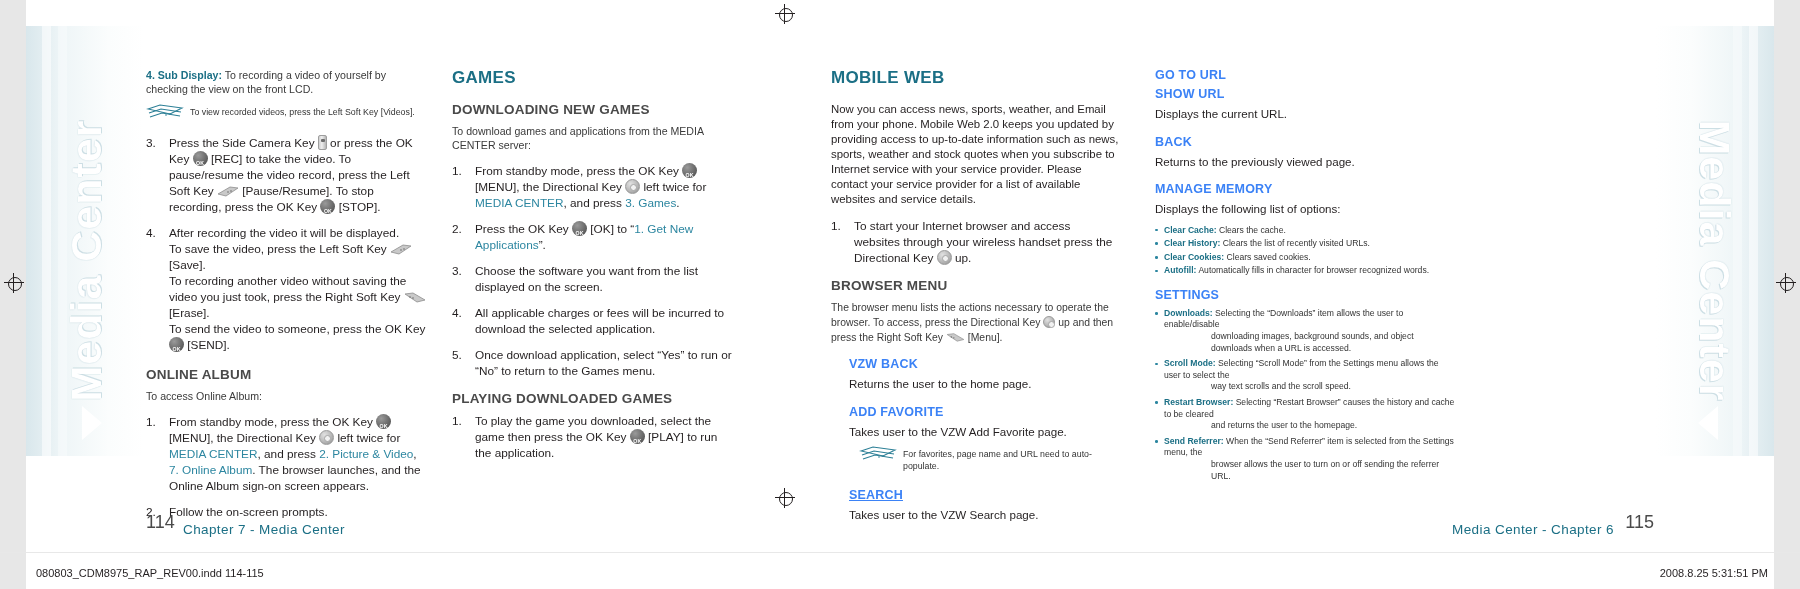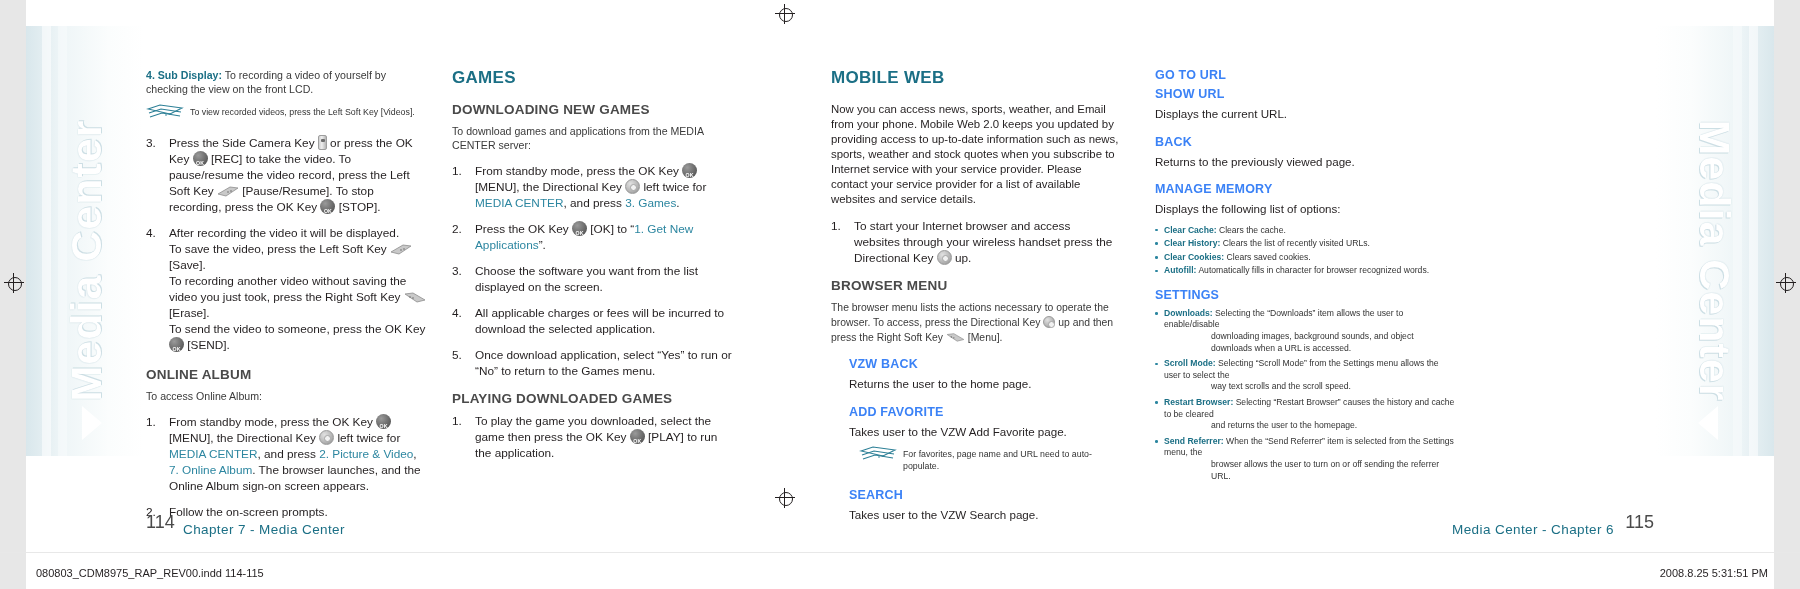--- a/index.html
+++ b/index.html
@@ -324,21 +324,21 @@
         <svg class="cardicon" viewBox="0 0 38 20">
           <path d="M2 6 L14 2 L36 5 L24 11 Z" fill="#ffffff" stroke="#2c7f96" stroke-width="1.1"></path>
           <path d="M3 10 L15 6 L35 9" fill="none" stroke="#2c7f96" stroke-width="1.1"></path>
           <path d="M4 14 L16 10 L34 13" fill="none" stroke="#2c7f96" stroke-width="1.1"></path>
           <circle cx="20" cy="12" r="0.8" fill="#2c7f96"></circle>
             <circle cx="24" cy="11" r="0.8" fill="#2c7f96"></circle>
         </svg>
         <span class="txt">For favorites, page name and URL need to auto-populate.</span>
       </div>
 
-      <h3 class="menu" style="margin-top:16px;">SEARCH</h3>
+      <h3 class="menu" style="margin-top:16px;text-decoration:underline;">SEARCH</h3>
       <p class="menu-body">Takes user to the VZW Search page.</p>
     </div>
   </div>
 
   <div class="col c4" style="width:300px;">
     <h3 class="menu">GO TO URL</h3>
 
     <h3 class="menu">SHOW URL</h3>
     <p class="menu-body">Displays the current URL.</p>
 

